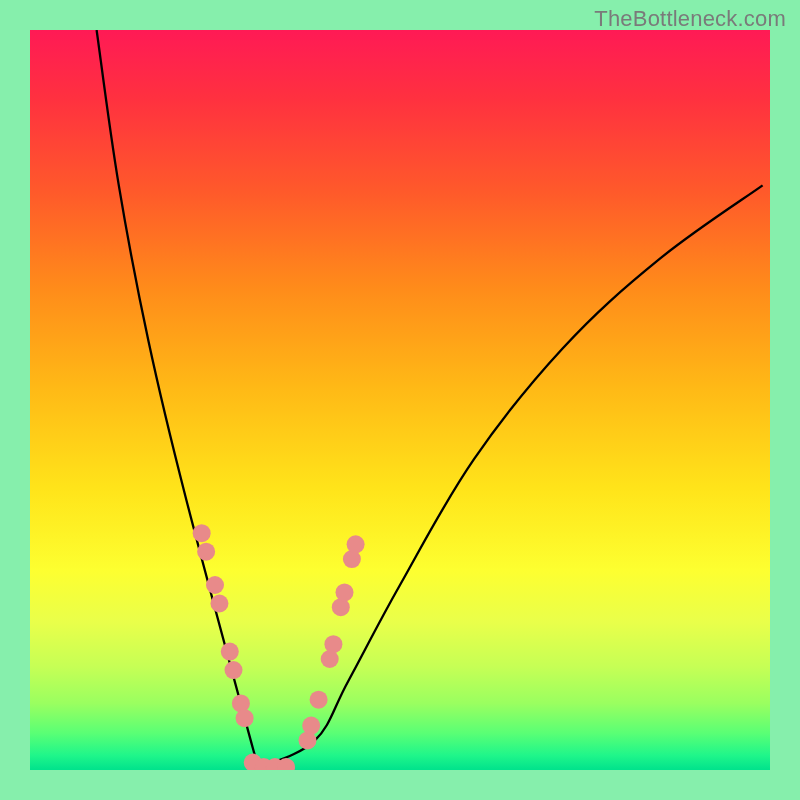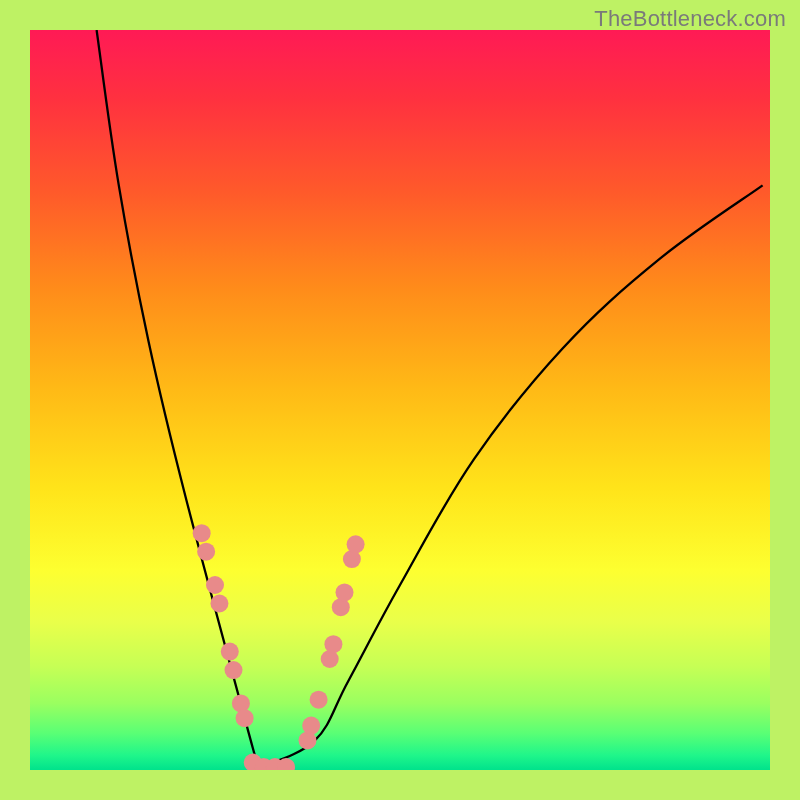--- a/index.html
+++ b/index.html
@@ -8,21 +8,21 @@
     width: 800px;
     height: 800px;
     overflow: hidden;
     background: #000;
     font-family: Arial, Helvetica, sans-serif;
   }
   .chart-container {
     position: relative;
     width: 800px;
     height: 800px;
-    background: #bef264;
+    background: #86efac;
   }
   .plot-area {
     position: absolute;
     left: 30px;
     top: 30px;
     width: 740px;
     height: 740px;
     background: linear-gradient(to bottom,
       #ff1a55 0%,
       #ff3040 9%,

